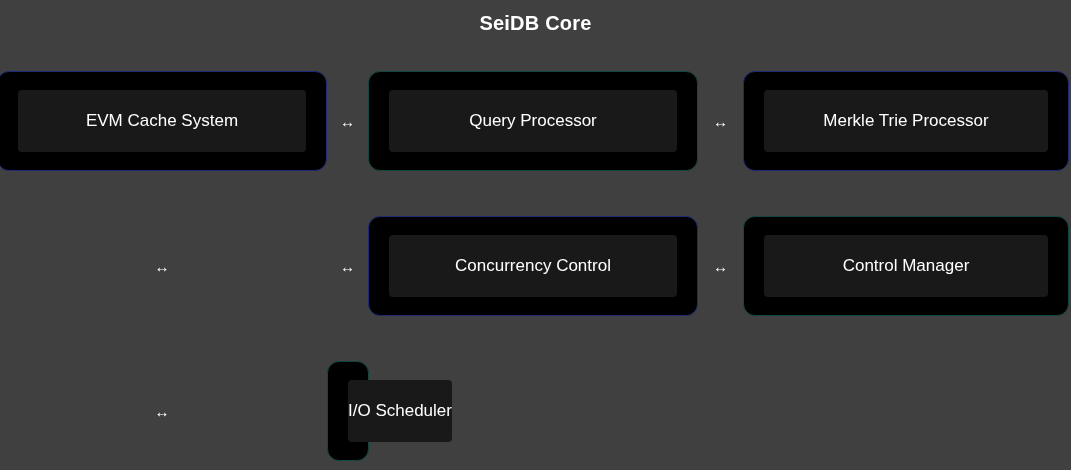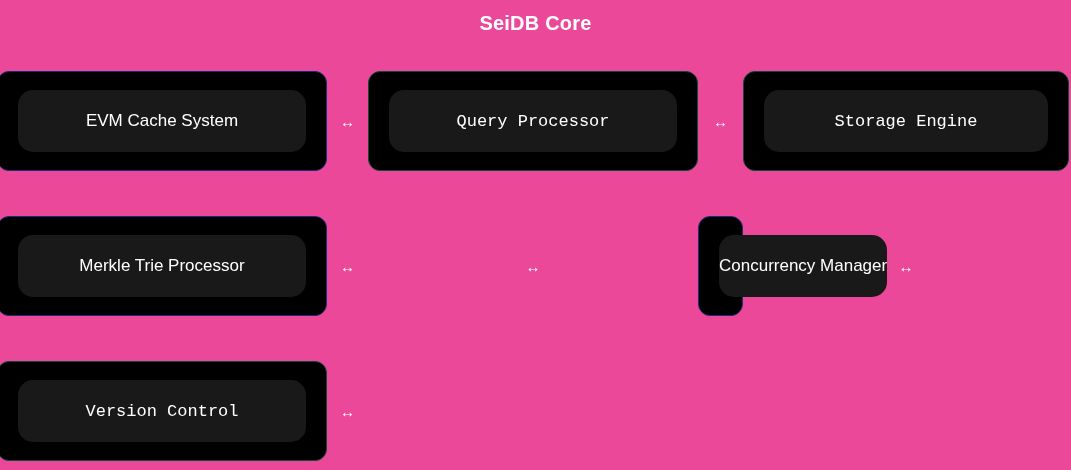--- a/index.html
+++ b/index.html
@@ -9,21 +9,21 @@
     height: 470px;
     background: #000000;
     overflow: hidden;
     font-family: "Liberation Sans", sans-serif;
   }
 
   .stage {
     position: relative;
     width: 1071px;
     height: 470px;
-    background: #ec4899;
+    background: #404040;
   }
 
   .title {
     position: absolute;
     top: 12px;
     left: 0;
     width: 1071px;
     text-align: center;
     color: #ffffff;
     font-size: 20px;
@@ -45,27 +45,27 @@
   .card {
     height: 100px;
     border-radius: 12px;
     background: #000000;
     display: flex;
     align-items: center;
     padding: 0 20px;
   }
 
   .card--blue { border: 1.5px solid #1e2a78; }
-  .card--teal { border: 1.5px solid #124740; font-family: Liberation Mono, monospace; }
+  .card--teal { border: 1.5px solid #124740; }
 
   .inner {
     flex: 1;
     height: 62px;
     background: #191919;
-    border-radius: 15px;
+    border-radius: 4px;
     display: flex;
     align-items: center;
     justify-content: center;
     color: #ffffff;
     font-size: 17px;
     font-weight: 400;
     white-space: nowrap;
   }
 
   .arrow {
@@ -86,33 +86,33 @@
   <div class="grid">
 
     <div class="card card--blue">
       <div class="inner">EVM Cache System</div>
     </div>
     <div class="arrow">↔</div>
     <div class="card card--teal">
       <div class="inner">Query Processor</div>
     </div>
     <div class="arrow">↔</div>
-    <div class="card card--teal">
-      <div class="inner">Storage Engine</div>
-    </div>
 
     <div class="card card--blue">
       <div class="inner">Merkle Trie Processor</div>
     </div>
     <div class="arrow">↔</div>
     <div class="arrow">↔</div>
 
     <div class="card card--blue">
-      <div class="inner">Concurrency Manager</div>
+      <div class="inner">Concurrency Control</div>
     </div>
     <div class="arrow">↔</div>
     <div class="card card--teal">
-      <div class="inner">Version Control</div>
+      <div class="inner">Control Manager</div>
     </div>
     <div class="arrow">↔</div>
+    <div class="card card--teal">
+      <div class="inner">I/O Scheduler</div>
+    </div>
 
   </div>
 </div>
 
 </body></html>

